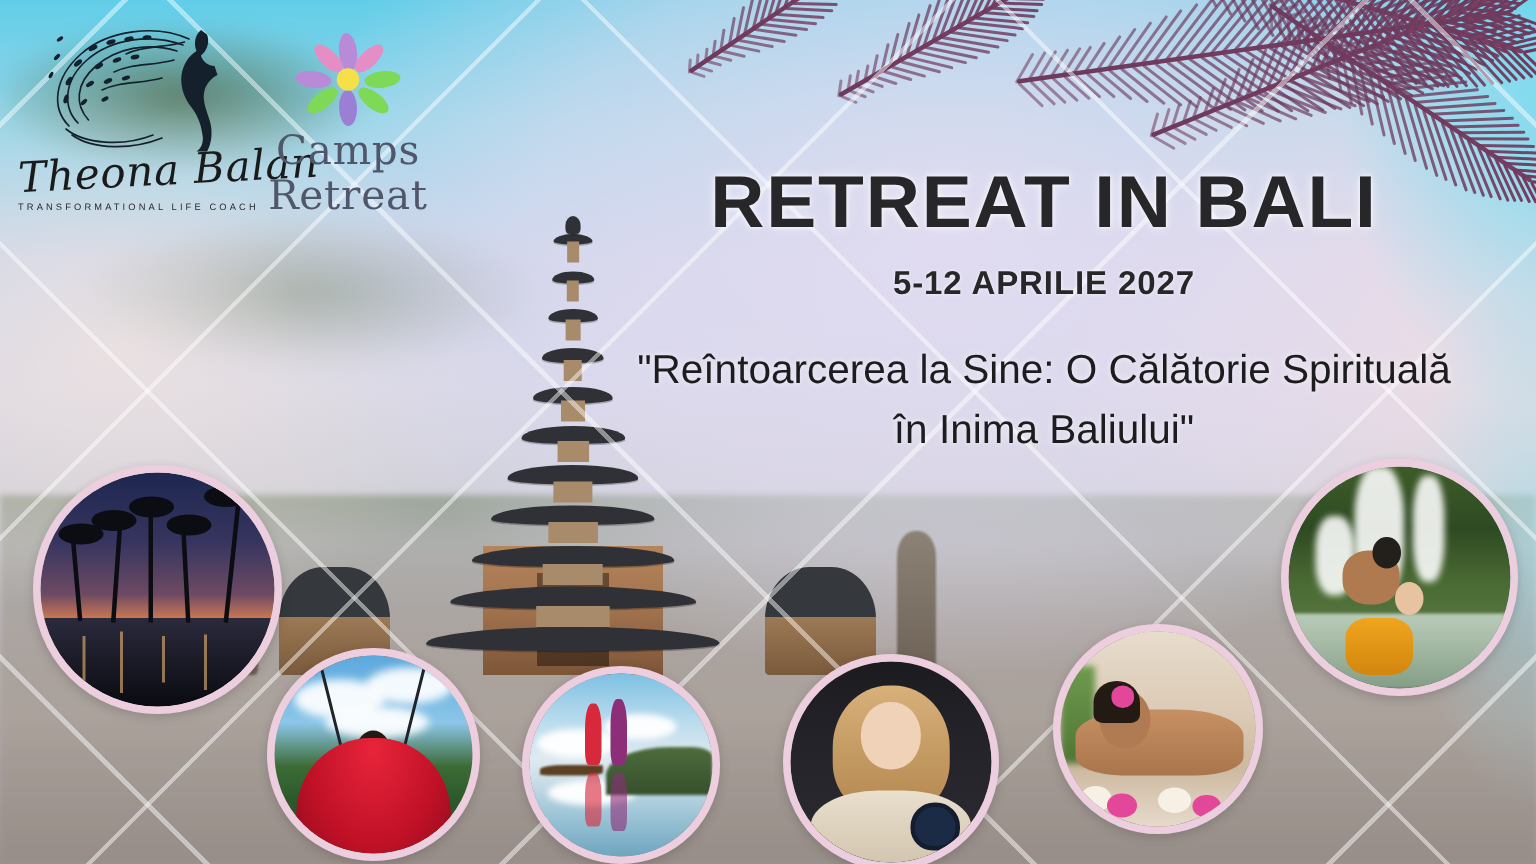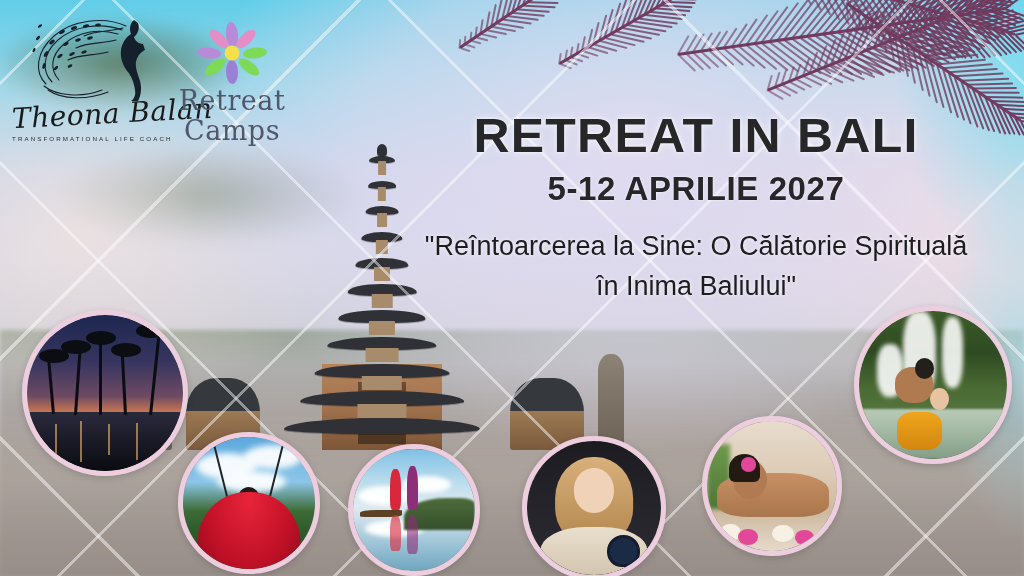--- a/index.html
+++ b/index.html
@@ -144,21 +144,21 @@
   .headline { position:absolute; left:372px; top:108px; width:648px; text-align:center; }
   .title {
     font-family:"Liberation Sans", sans-serif;
     font-weight:bold; font-size:49px; line-height:54px;
     letter-spacing:1.2px; color:#27272a;
     transform:scaleX(1.02);
     text-shadow:0 0 3px rgba(255,255,255,.85), 0 0 8px rgba(255,255,255,.6);
   }
   .dates {
     font-family:"Liberation Sans", sans-serif;
-    font-weight:bold; font-size:33px; line-height:42px;
+    font-weight:bold; font-size:22px; line-height:42px;
     letter-spacing:.6px; color:#27272a; margin-top:6px;
     text-shadow:0 0 3px rgba(255,255,255,.8);
   }
   .quote {
     font-family:"Liberation Sans", sans-serif;
     font-size:27px; line-height:40px; color:#1d1d20;
     margin-top:16px; padding:0 8px;
     text-shadow:0 0 4px rgba(255,255,255,.75);
   }
 
@@ -671,22 +671,22 @@
           <ellipse cx="51" cy="17" rx="5.5" ry="12" fill="#e58ec6" transform="rotate(46 51 17)"></ellipse>
           <ellipse cx="14" cy="31" rx="5.5" ry="12" fill="#b98ad8" transform="rotate(-84 14 31)"></ellipse>
           <ellipse cx="60" cy="31" rx="5.5" ry="12" fill="#7ed957" transform="rotate(84 60 31)"></ellipse>
           <ellipse cx="20" cy="45" rx="5.5" ry="12" fill="#7ed957" transform="rotate(-128 20 45)"></ellipse>
           <ellipse cx="54" cy="45" rx="5.5" ry="12" fill="#7ed957" transform="rotate(128 54 45)"></ellipse>
           <ellipse cx="37" cy="50" rx="6" ry="12" fill="#9b7fd4" transform="rotate(178 37 50)"></ellipse>
           <circle cx="37" cy="31" r="7.5" fill="#f5e04a"></circle>
         </g>
       </svg>
     </div>
+    <div class="camps-txt">Camps</div>
     <div class="camps-txt">Retreat</div>
-    <div class="camps-txt">Camps</div>
   </div>
 
   <div class="headline">
     <div class="title">RETREAT IN BALI</div>
     <div class="dates">5-12 APRILIE 2027</div>
     <div class="quote">
       <div>"Reîntoarcerea la Sine: O Călătorie Spirituală</div>
       <div>în Inima Baliului"</div>
     </div>
   </div>

